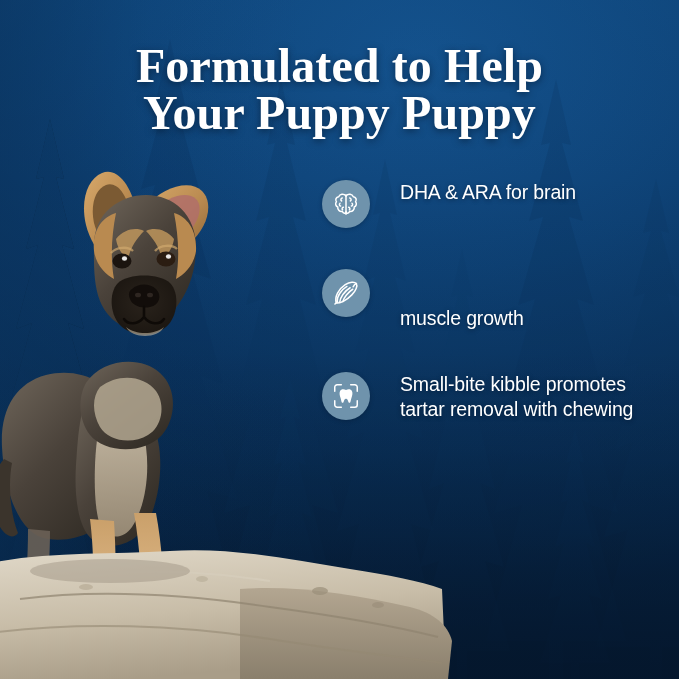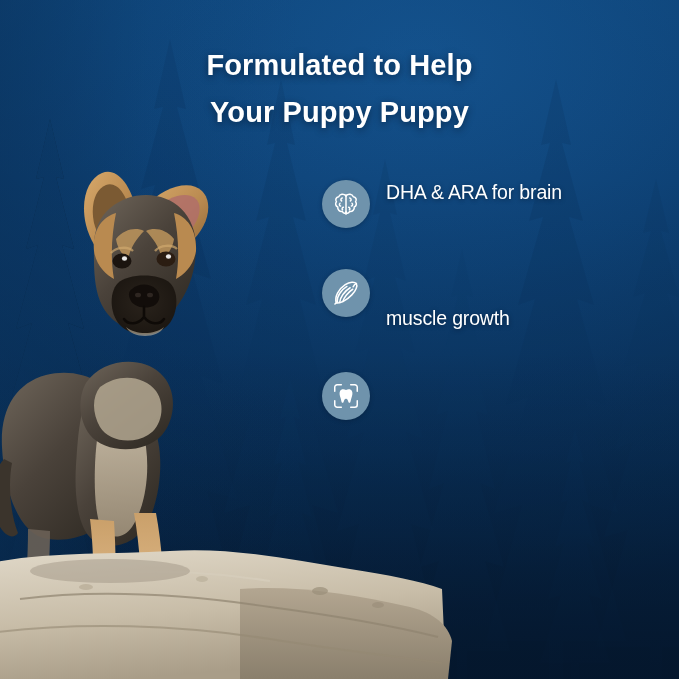--- a/index.html
+++ b/index.html
@@ -67,23 +67,23 @@
   }
 
   
   .headline {
     position: absolute;
     left: 0;
     top: 42px;
     width: 679px;
     text-align: center;
     color: #ffffff;
-    font-family: Liberation Sans, sans-serif;
+    font-family: Liberation Serif, serif;
     font-weight: bold;
-    font-size: 29px;
+    font-size: 48px;
     line-height: 47px;
     letter-spacing: 0.1px;
     text-shadow: 0 2px 7px rgba(3,18,36,0.55);
   }
   .headline .l1 { display: block; }
   .headline .l2 { display: block; }
 
   
   .features {
     position: absolute;
@@ -123,21 +123,21 @@
     stroke-linecap: round;
     stroke-linejoin: round;
     vector-effect: non-scaling-stroke;
   }
   .icon-badge svg .solid {
     fill: #ffffff;
     stroke: none;
   }
 
   .feature-text {
-    margin-left: 16px;
+    margin-left: 30px;
     color: #ffffff;
     font-size: 19.5px;
     line-height: 25px;
     letter-spacing: -0.15px;
     text-shadow: 0 1px 4px rgba(3,18,36,0.55);
     padding-top: 0px;
     max-width: 260px;
   }
   
   .f1 .feature-text { padding-top: 0px; }
@@ -386,16 +386,20 @@
     <div class="feature f4">
       <span class="icon-badge">
         <svg viewBox="0 0 32 32">
           <path d="M4 11 V6.6 A2.6 2.6 0 0 1 6.6 4 H11"></path>
           <path d="M21 4 H25.4 A2.6 2.6 0 0 1 28 6.6 V11"></path>
           <path d="M28 21 V25.4 A2.6 2.6 0 0 1 25.4 28 H21"></path>
           <path d="M11 28 H6.6 A2.6 2.6 0 0 1 4 25.4 V21"></path>
           <path class="solid" d="M16 9.6 C13.6 8.2 10.6 8.6 9.6 10.8 C8.6 13 9.4 15.6 10.2 18 C10.8 19.8 11 21.6 11.4 22.6 C11.8 23.6 13 23.6 13.4 22.4 C13.9 20.9 14.2 18.8 16 18.8 C17.8 18.8 18.1 20.9 18.6 22.4 C19 23.6 20.2 23.6 20.6 22.6 C21 21.6 21.2 19.8 21.8 18 C22.6 15.6 23.4 13 22.4 10.8 C21.4 8.6 18.4 8.2 16 9.6 Z"></path>
         </svg>
       </span>
+      <div class="feature-text">
+        <span>Small-bite kibble promotes</span><br>
+        <span>tartar removal with chewing</span>
+      </div>
     </div>
 
   </div>
 </div>
 
 </body></html>

